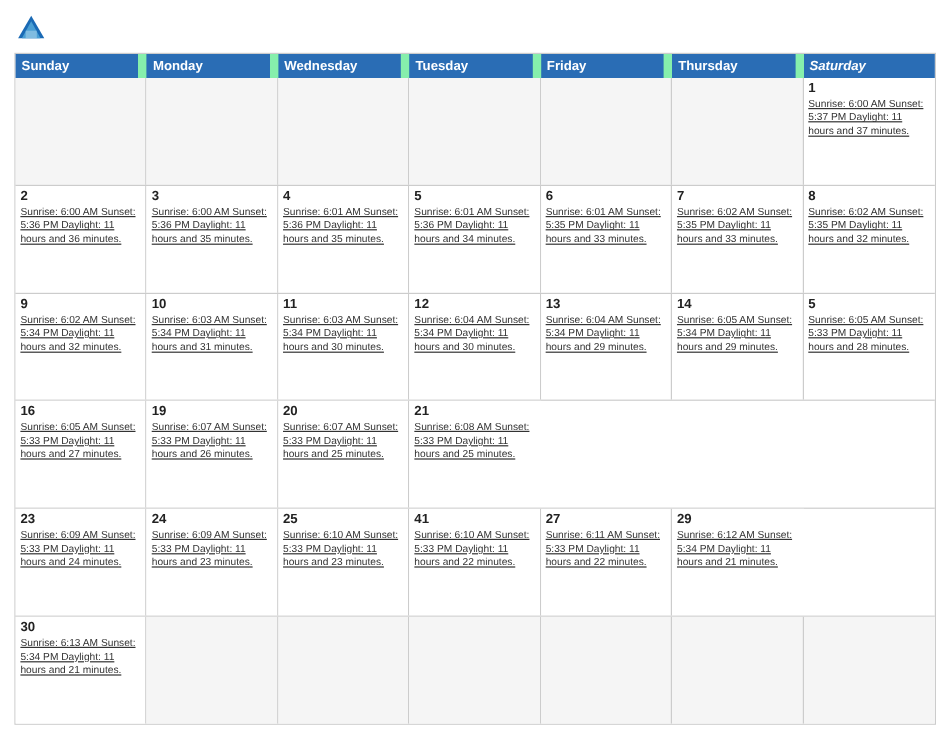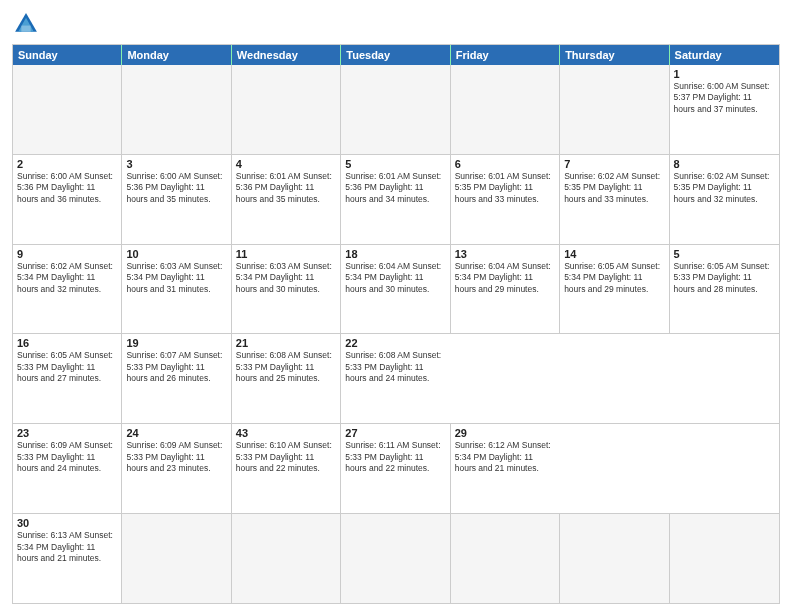--- a/index.html
+++ b/index.html
@@ -65,23 +65,23 @@
     .cal-header {
       display: grid;
       grid-template-columns: repeat(7, 1fr);
       background: #2a6db5;
     }
     .cal-header-cell {
       color: #fff;
       font-size: 11px;
       font-weight: bold;
       padding: 4px 5px;
-      border-right: 1px solid #86efac;
-    }
-    .cal-header-cell:last-child { border-right: none; }
+      border-right: 7px solid #86efac;
+    }
+    .cal-header-cell:last-child { border-right: none; font-style: italic; }
     .cal-body {
       display: flex;
       flex-direction: column;
       flex: 1;
     }
     .cal-row {
       display: grid;
       grid-template-columns: repeat(7, 1fr);
       flex: 1;
       border-top: 1px solid #ccc;
@@ -100,20 +100,21 @@
       font-size: 11px;
       font-weight: bold;
       color: #222;
       display: block;
       margin-bottom: 1px;
     }
     .day-info {
       font-size: 8.5px;
       color: #333;
       line-height: 1.35;
+      text-decoration: underline;
     }
   </style>
 </head>
 <body>
 
 <div class="page">
   <div class="header">
     <div class="logo">
       <svg class="logo-icon" viewBox="0 0 36 36">
         <polygon points="18,4 32,28 4,28" fill="#1a6ab5"></polygon>
@@ -224,21 +225,21 @@
 and 31 minutes.</div>
           </div>
           <div class="cal-cell">
             <span class="day-num">11</span>
             <div class="day-info">Sunrise: 6:03 AM
 Sunset: 5:34 PM
 Daylight: 11 hours
 and 30 minutes.</div>
           </div>
           <div class="cal-cell">
-            <span class="day-num">18</span>
+            <span class="day-num">12</span>
             <div class="day-info">Sunrise: 6:04 AM
 Sunset: 5:34 PM
 Daylight: 11 hours
 and 30 minutes.</div>
           </div>
           <div class="cal-cell">
             <span class="day-num">13</span>
             <div class="day-info">Sunrise: 6:04 AM
 Sunset: 5:34 PM
 Daylight: 11 hours
@@ -268,51 +269,58 @@
 and 27 minutes.</div>
           </div>
           <div class="cal-cell">
             <span class="day-num">19</span>
             <div class="day-info">Sunrise: 6:07 AM
 Sunset: 5:33 PM
 Daylight: 11 hours
 and 26 minutes.</div>
           </div>
           <div class="cal-cell">
+            <span class="day-num">20</span>
+            <div class="day-info">Sunrise: 6:07 AM
+Sunset: 5:33 PM
+Daylight: 11 hours
+and 25 minutes.</div>
+          </div>
+          <div class="cal-cell">
             <span class="day-num">21</span>
             <div class="day-info">Sunrise: 6:08 AM
 Sunset: 5:33 PM
 Daylight: 11 hours
 and 25 minutes.</div>
           </div>
-          <div class="cal-cell">
-            <span class="day-num">22</span>
-            <div class="day-info">Sunrise: 6:08 AM
-Sunset: 5:33 PM
-Daylight: 11 hours
-and 24 minutes.</div>
-          </div>
         </div>
         <div class="cal-row">
           <div class="cal-cell">
             <span class="day-num">23</span>
             <div class="day-info">Sunrise: 6:09 AM
 Sunset: 5:33 PM
 Daylight: 11 hours
 and 24 minutes.</div>
           </div>
           <div class="cal-cell">
             <span class="day-num">24</span>
             <div class="day-info">Sunrise: 6:09 AM
 Sunset: 5:33 PM
 Daylight: 11 hours
 and 23 minutes.</div>
           </div>
           <div class="cal-cell">
-            <span class="day-num">43</span>
+            <span class="day-num">25</span>
+            <div class="day-info">Sunrise: 6:10 AM
+Sunset: 5:33 PM
+Daylight: 11 hours
+and 23 minutes.</div>
+          </div>
+          <div class="cal-cell">
+            <span class="day-num">41</span>
             <div class="day-info">Sunrise: 6:10 AM
 Sunset: 5:33 PM
 Daylight: 11 hours
 and 22 minutes.</div>
           </div>
           <div class="cal-cell">
             <span class="day-num">27</span>
             <div class="day-info">Sunrise: 6:11 AM
 Sunset: 5:33 PM
 Daylight: 11 hours

